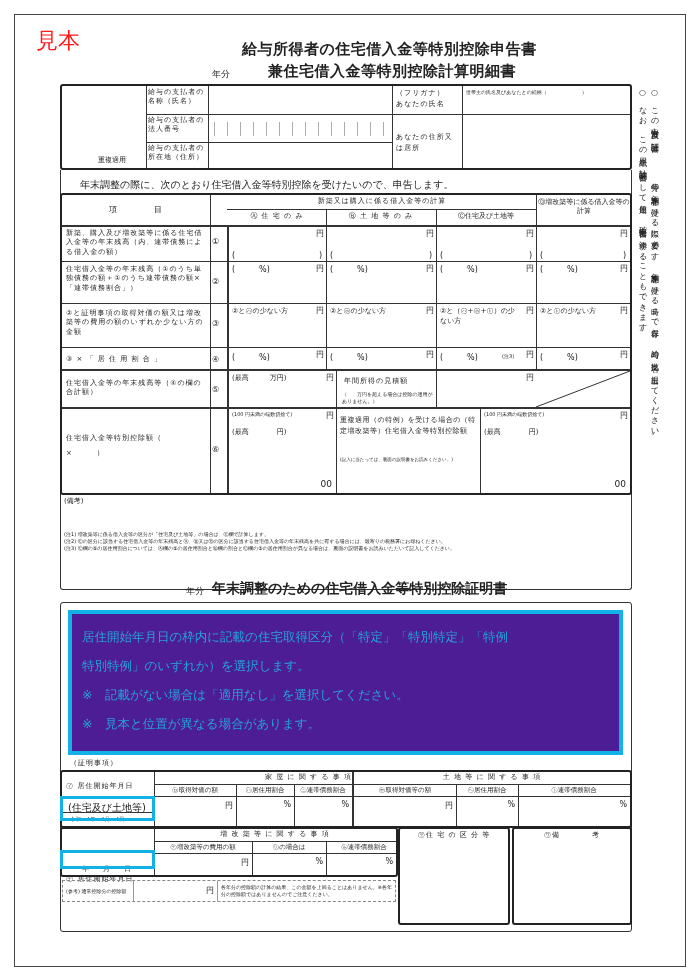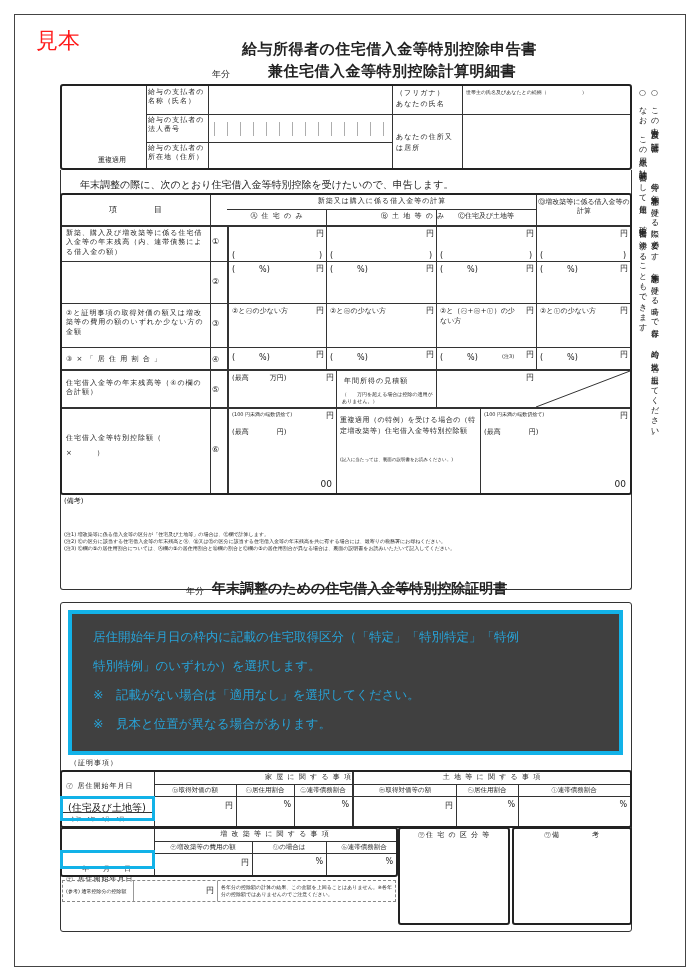--- a/index.html
+++ b/index.html
@@ -12,21 +12,21 @@
   .title2 { left: 268px; top: 62px; font-size: 15px; font-weight: bold; letter-spacing: 0.5px; white-space: nowrap; }
   .yearbun { font-size: 9px; white-space: nowrap; }
   .sm { font-size: 8px; line-height: 1.25; font-family: "DejaVu Sans", sans-serif; }
   .xs { font-size: 5px; line-height: 1.3; font-family: "DejaVu Sans", sans-serif; }
   .lbl { font-size: 8px; line-height: 1.35; font-family: "DejaVu Sans", sans-serif; letter-spacing: 1px; }
   .thick { border: 2px solid #222; border-radius: 3px; }
   .vl { position: absolute; background: #333; width: 1px; }
   .hline { position: absolute; background: #333; height: 1px; }
   .yen { position: absolute; font-size: 8px; font-family: "DejaVu Sans", sans-serif; }
   .vert { writing-mode: vertical-rl; font-size: 8px; font-family: "DejaVu Sans", sans-serif; letter-spacing: 1px; line-height: 1.5; white-space: nowrap; }
-  .callout { left: 68px; top: 610px; width: 555px; height: 145px; border: 4px solid #12b2e8; background: #404040; padding: 8px 21px; }
+  .callout { left: 68px; top: 610px; width: 555px; height: 145px; border: 4px solid #12b2e8; background: #4c1d95; padding: 8px 10px; }
   .callout p { font-family: "DejaVu Sans", sans-serif; font-size: 12.5px; color: #27a3d8; line-height: 29px; white-space: nowrap; }
   .hlbox { border: 3.5px solid #12b2e8; position: absolute; }
   .center { text-align: center; }
 </style>
 </head>
 <body>
 
 <div class="abs frame"></div>
 <div class="abs sample">見本</div>
 
@@ -83,26 +83,27 @@
   <div class="hline" style="left:0;top:174px;width:568px;height:2px;"></div>
   <div class="hline" style="left:0;top:212px;width:568px;height:2px;"></div>
 
   <svg class="abs" style="left:474px;top:176px;" width="94" height="36">
       <line x1="0" y1="36" x2="94" y2="0" stroke="#333" stroke-width="1"></line>
     </svg>
 
   <div class="abs lbl center" style="left:0;top:10px;width:148px;">項　　　　目</div>
   <div class="abs lbl center" style="left:166px;top:2px;width:308px;font-size:7px;">新築又は購入に係る借入金等の計算</div>
   <div class="abs lbl center" style="left:166px;top:17px;width:98px;font-size:7px;">Ⓐ 住 宅 の み</div>
-  <div class="abs lbl center" style="left:264px;top:17px;width:110px;font-size:7px;margin-left:32px;">Ⓑ 土 地 等 の み</div>
+  <div class="abs lbl center" style="left:264px;top:17px;width:110px;font-size:7px;">Ⓑ 土 地 等 の み</div>
   <div class="abs lbl center" style="left:374px;top:17px;width:100px;font-size:7px;letter-spacing:0;">Ⓒ住宅及び土地等</div>
   <div class="abs lbl center" style="left:476px;top:3px;width:92px;font-size:7px;letter-spacing:0;">Ⓓ増改築等に係る借入金等の計算</div>
 
   <div class="abs lbl" style="left:4px;top:34px;width:140px;font-size:7px;">新築、購入及び増改築等に係る住宅借入金等の年末残高（内、連帯債務による借入金の額）</div>
   <div class="abs lbl" style="left:150px;top:42px;">①</div>
+  <div class="abs lbl" style="left:4px;top:70px;width:140px;font-size:7px;">住宅借入金等の年末残高（①のうち単独債務の額＋①のうち連帯債務の額×「連帯債務割合」）</div>
   <div class="abs lbl" style="left:150px;top:82px;">②</div>
   <div class="abs lbl" style="left:4px;top:114px;width:140px;font-size:7px;">②と証明事項の取得対価の額又は増改築等の費用の額のいずれか少ない方の金額</div>
   <div class="abs lbl" style="left:150px;top:124px;">③</div>
   <div class="abs lbl" style="left:4px;top:160px;width:140px;font-size:7px;">③ × 「 居 住 用 割 合 」</div>
   <div class="abs lbl" style="left:150px;top:160px;">④</div>
   <div class="abs lbl" style="left:4px;top:184px;width:140px;font-size:7px;">住宅借入金等の年末残高等（④の欄の合計額）</div>
   <div class="abs lbl" style="left:150px;top:190px;">⑤</div>
   <div class="abs lbl" style="left:4px;top:236px;width:140px;font-size:7px;line-height:2.2;">住宅借入金等特別控除額（　　　×　　　）</div>
   <div class="abs lbl" style="left:150px;top:250px;">⑥</div>
 

